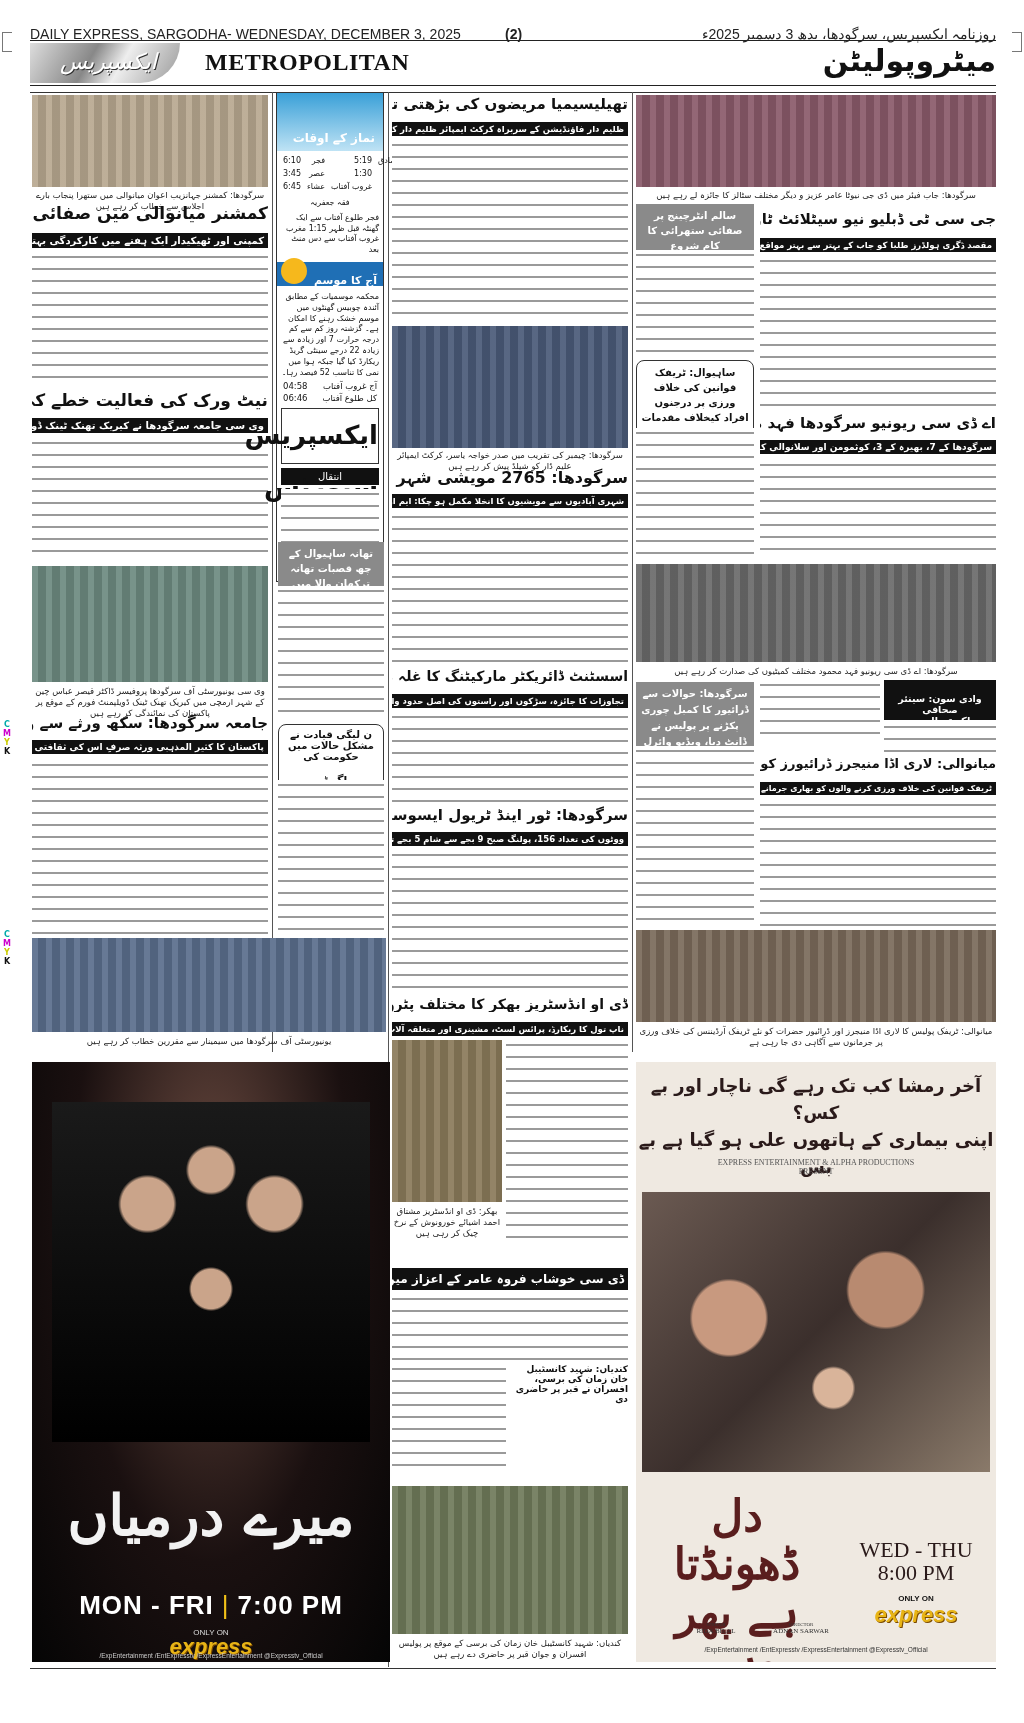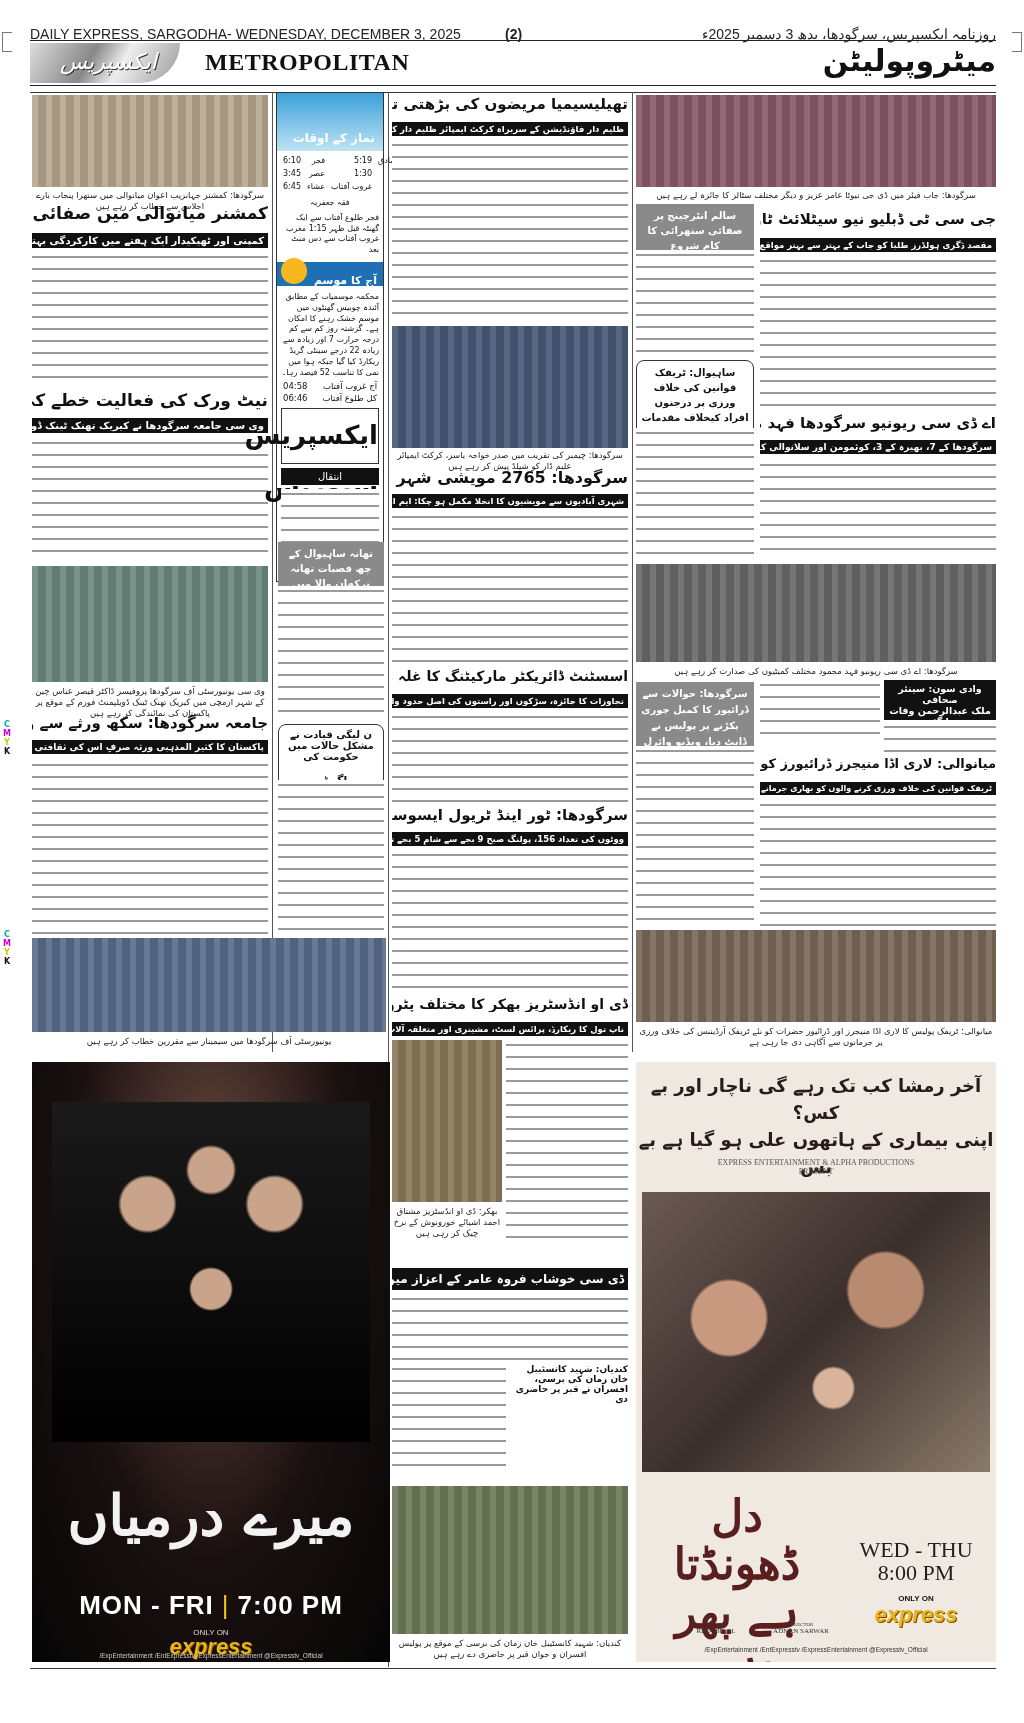--- a/index.html
+++ b/index.html
@@ -188,21 +188,21 @@
 <div class="sub" style="left:760px;top:238px;width:236px;font-size:8.5px">مقصد ڈگری ہولڈرز طلبا کو جاب کے بہتر سے بہتر مواقع فراہم کرنا ہے: عامر عزیز</div>
 <div class="body-txt" style="left:760px;top:256px;width:236px;height:152px"></div>
 <div class="hl" style="left:760px;top:414px;width:236px;font-size:15px">اے ڈی سی ریونیو سرگودھا فہد محمود کی زیر صدارت اجلاس</div>
 <div class="sub" style="left:760px;top:440px;width:236px;font-size:9px">سرگودھا کے 7، بھیرہ کے 3، کوٹمومن اور سلانوالی کا ایک ایک کیس پیش</div>
 <div class="body-txt" style="left:760px;top:460px;width:236px;height:96px"></div>
 <div class="photo" style="left:636px;top:564px;width:360px;height:98px;background:#6a6a6a"></div>
 <div class="caption" style="left:636px;top:666px;width:360px">سرگودھا: اے ڈی سی ریونیو فہد محمود مختلف کمیٹیوں کی صدارت کر رہے ہیں</div>
 <div class="gray-box" style="left:636px;top:682px;width:118px;font-size:10px;line-height:1.6">سرگودھا: حوالات سے ڈرائیور کا کمبل چوری پکڑنے پر پولیس نے ڈانٹ دیا، ویڈیو وائرل</div>
 <div class="body-txt" style="left:636px;top:746px;width:118px;height:180px"></div>
 <div class="body-txt" style="left:760px;top:680px;width:120px;height:56px"></div>
-<div class="abs" style="left:884px;top:680px;width:112px;height:40px;background:#111;color:#fff;direction:rtl;text-align:center;font-size:9.5px;font-weight:bold;padding:3px">
+<div class="abs" style="left:884px;top:680px;width:112px;height:40px;background:#111;color:#fff;direction:rtl;text-align:center;font-size:9.5px;font-weight:bold;padding:13px">
   <div>وادی سون: سینئر صحافی</div>
   <div>ملک عبدالرحمن وفات پا گئے</div>
 </div>
 <div class="body-txt" style="left:884px;top:722px;width:112px;height:30px"></div>
 <div class="hl" style="left:760px;top:756px;width:236px;font-size:13px">میانوالی: لاری اڈا منیجرز ڈرائیورز کو نئے جرمانوں سے متعلق آگاہی</div>
 <div class="sub" style="left:760px;top:782px;width:236px;font-size:8px">ٹریفک قوانین کی خلاف ورزی کرنے والوں کو بھاری جرمانے ہوں گے: ٹریفک ایجوکیشن یونٹ</div>
 <div class="body-txt" style="left:760px;top:800px;width:236px;height:126px"></div>
 <div class="photo" style="left:636px;top:930px;width:360px;height:92px;background:#7a6a5a"></div>
 <div class="caption" style="left:636px;top:1026px;width:360px">میانوالی: ٹریفک پولیس کا لاری اڈا منیجرز اور ڈرائیور حضرات کو نئے ٹریفک آرڈیننس کی خلاف ورزی پر جرمانوں سے آگاہی دی جا رہی ہے</div>
 

